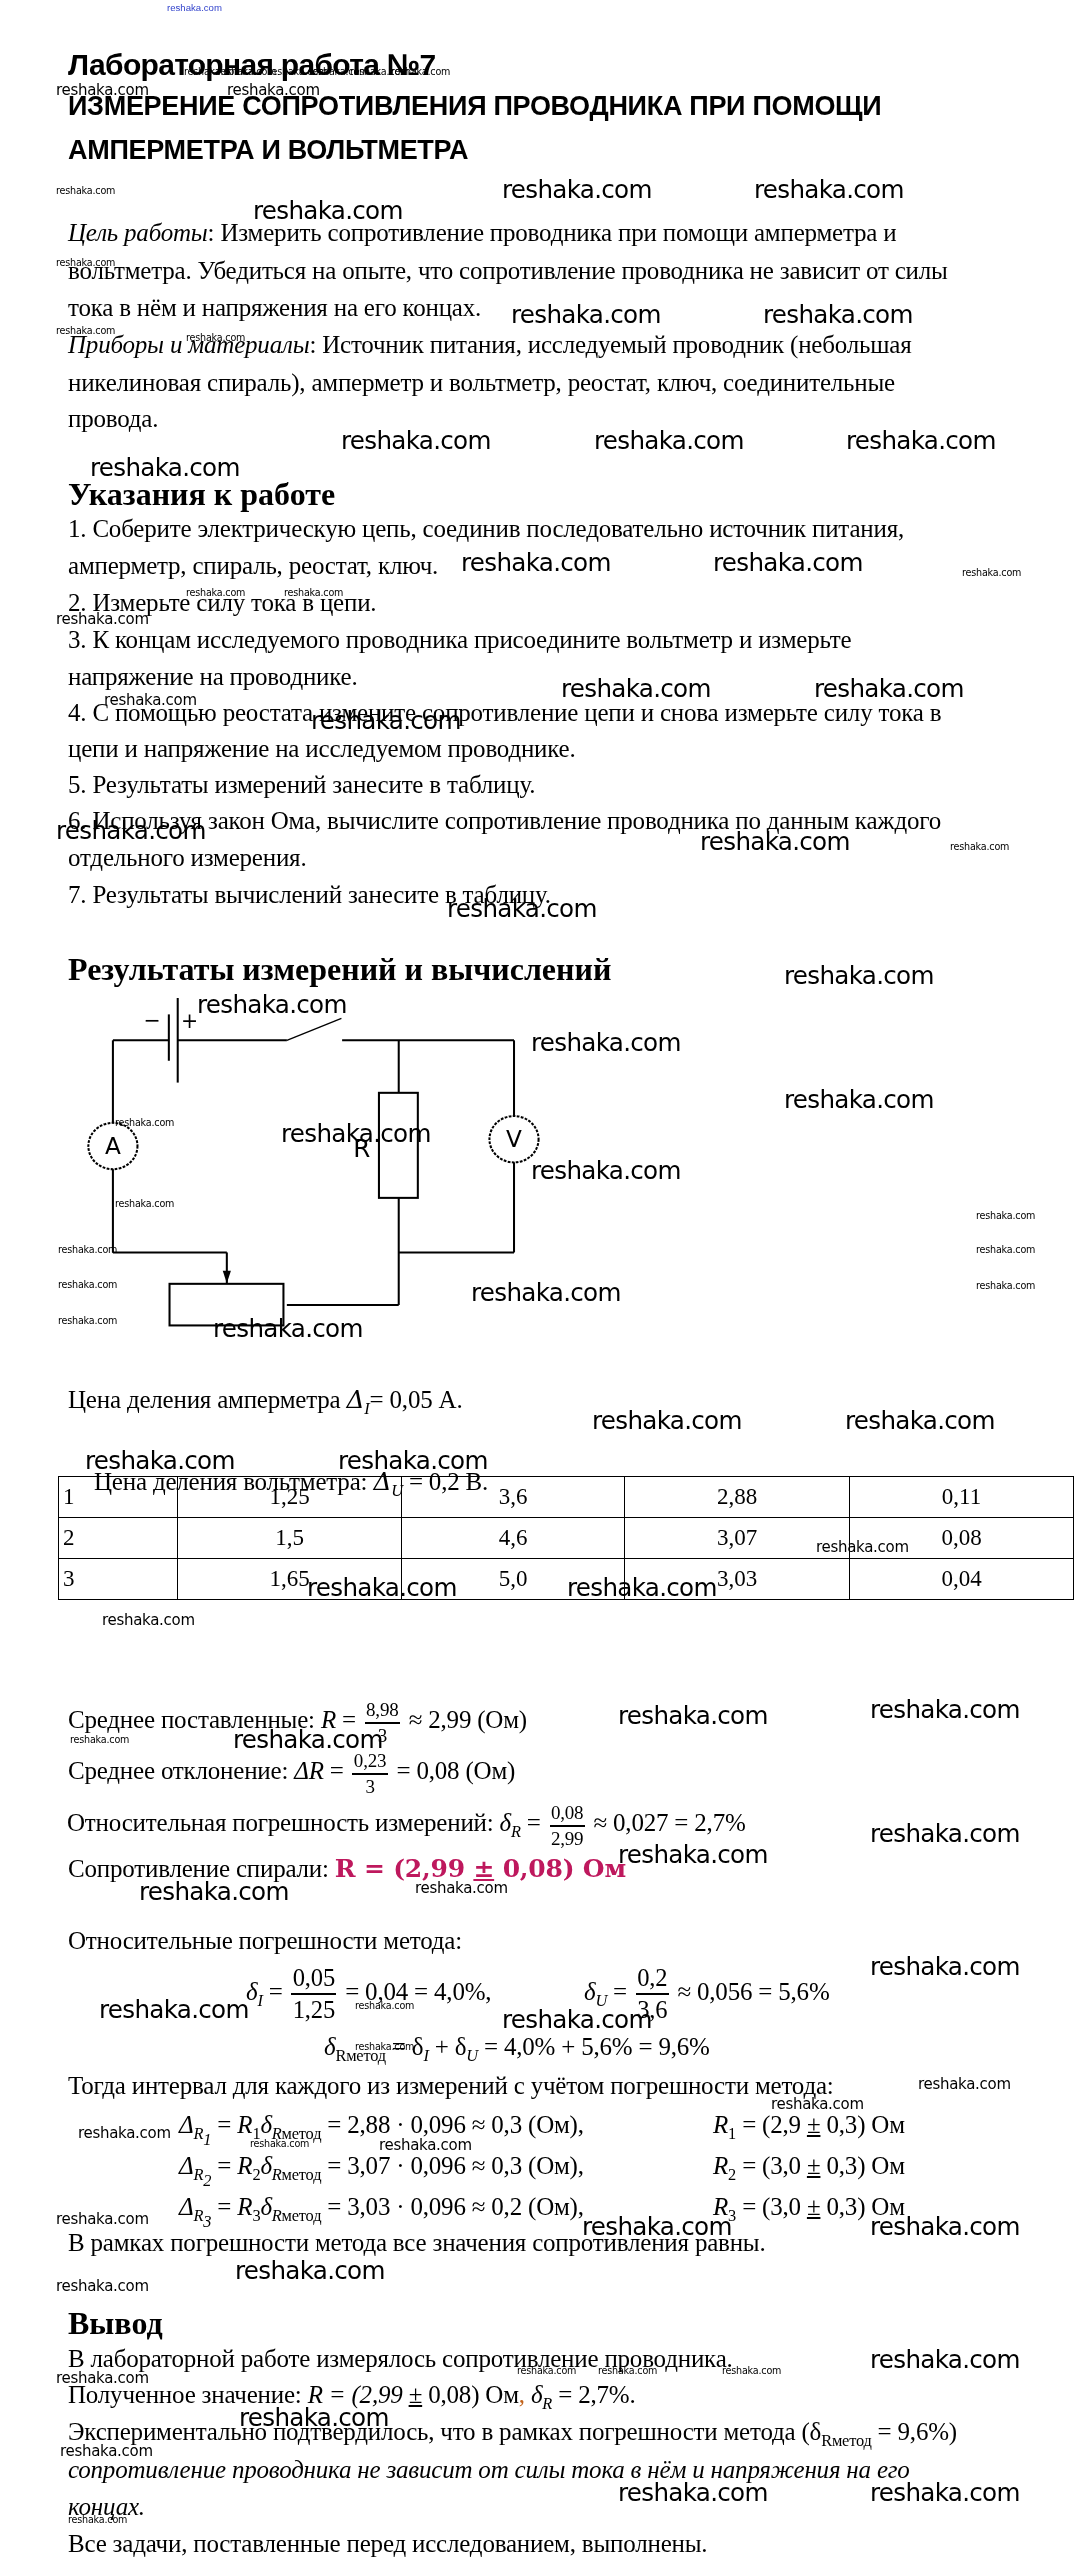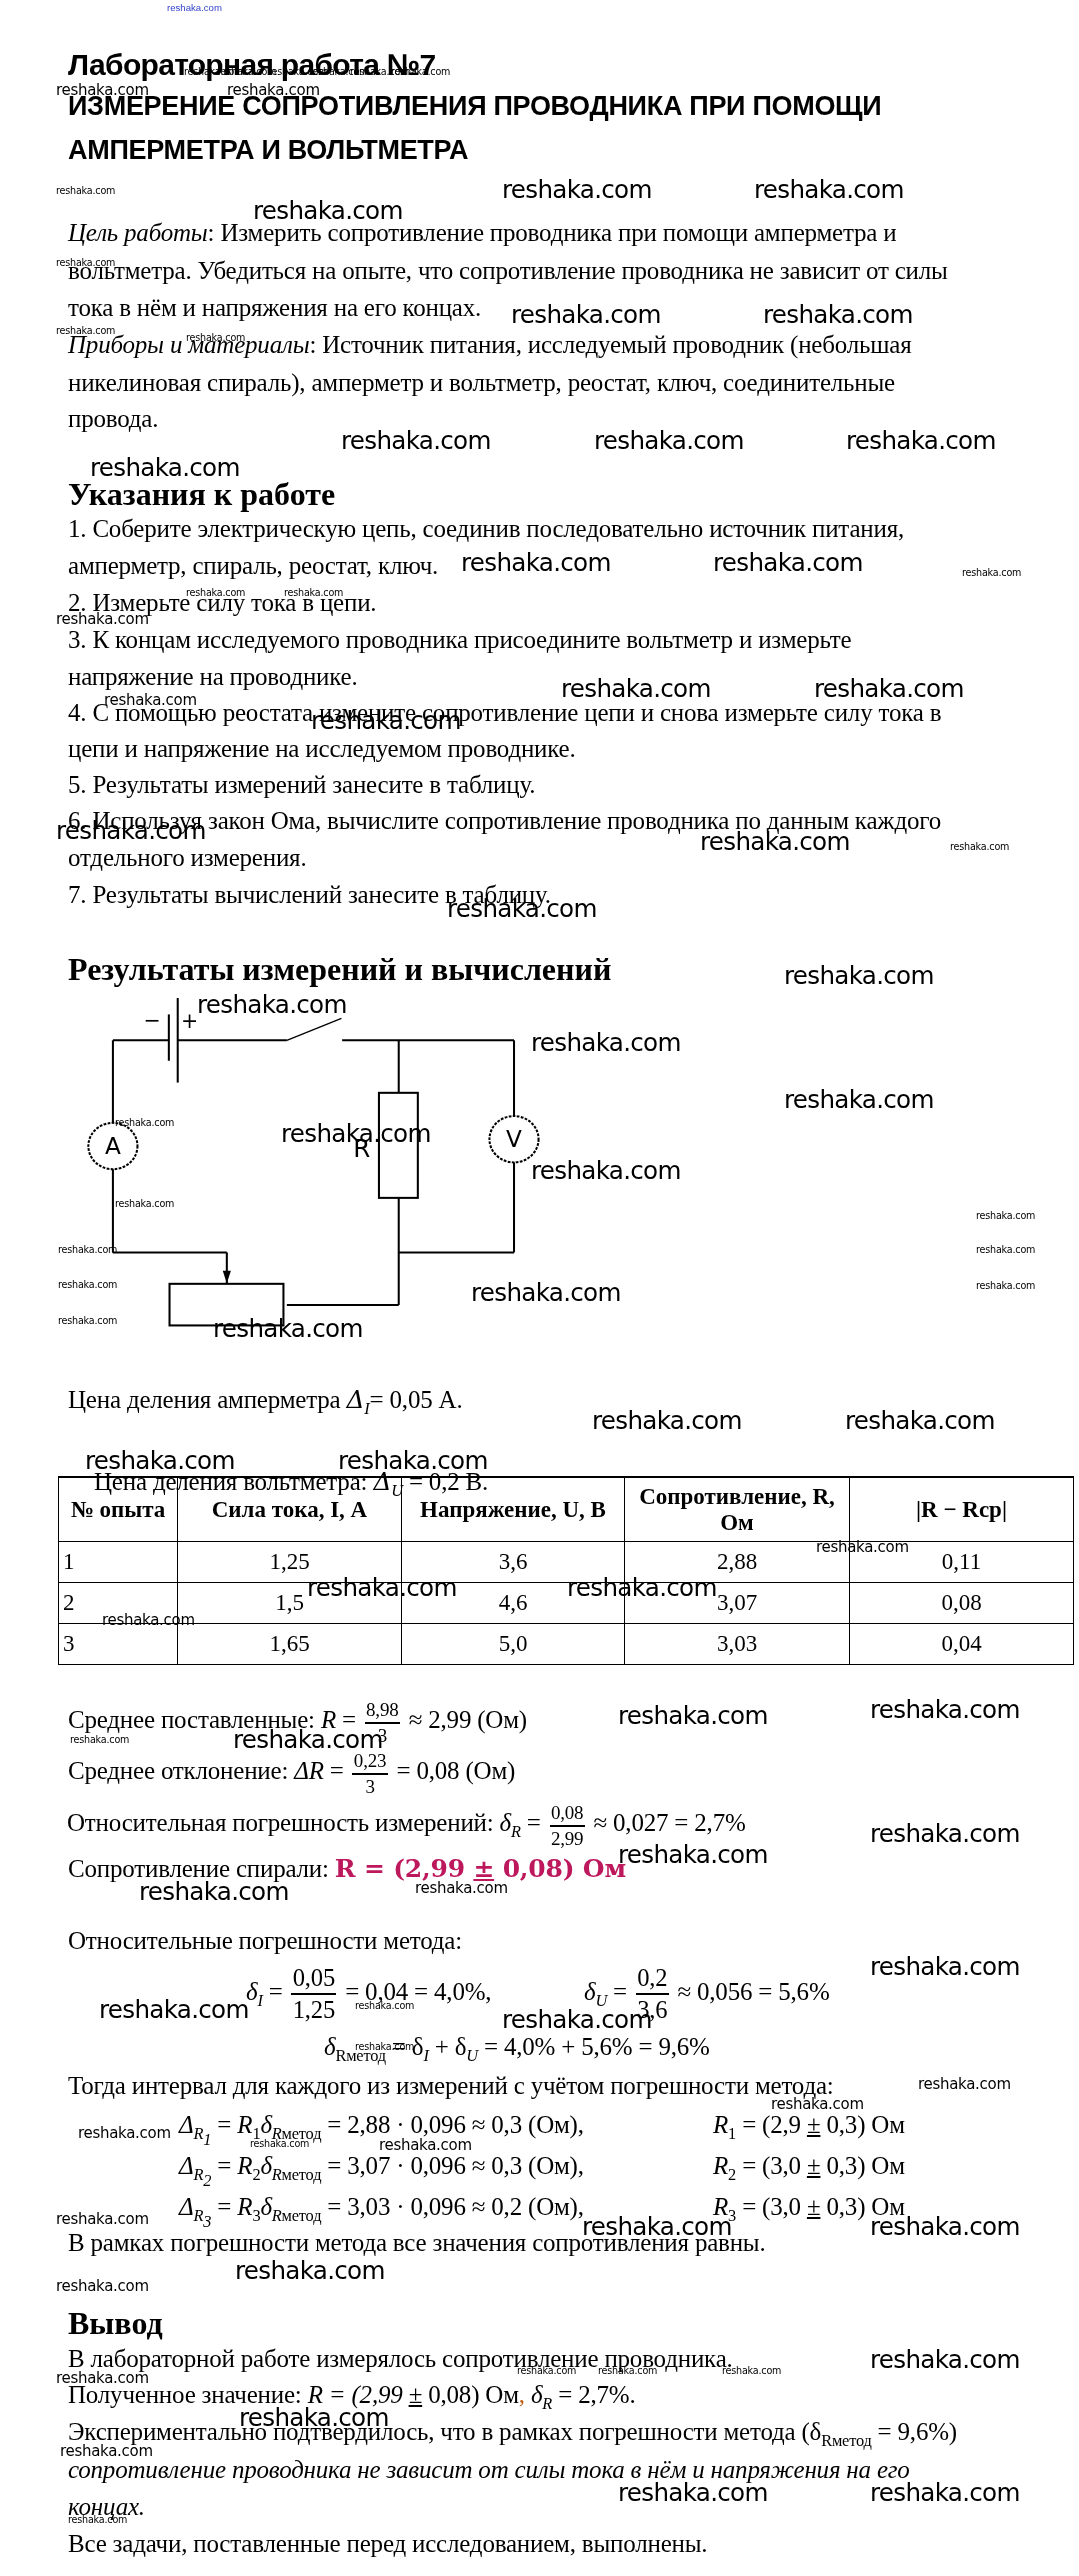--- a/index.html
+++ b/index.html
@@ -125,27 +125,20 @@
 
 <table class="data">
   <colgroup>
     <col style="width:119px">
       <col style="width:224px">
       <col style="width:223px">
       <col style="width:225px">
       <col style="width:224px">
   </colgroup>
   <tbody>
-      <tr class="top">
-    <th>№ опыта</th>
-    <th>Сила тока, I, А</th>
-    <th>Напряжение, U, В</th>
-    <th>Сопротивление, R, Ом</th>
-    <th>|R − Rср|</th>
-  </tr>
   <tr>
     <td class="left">1</td>
     <td>1,25</td>
     <td>3,6</td>
     <td>2,88</td>
     <td>0,11</td>
   </tr>
   <tr>
     <td class="left">2</td>
     <td>1,5</td>

